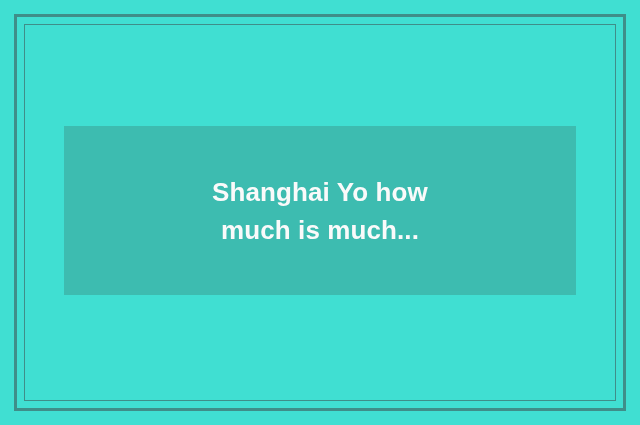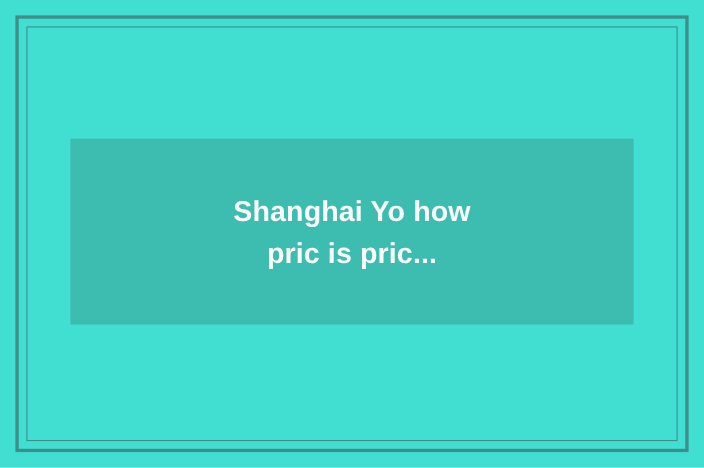--- a/index.html
+++ b/index.html
@@ -78,16 +78,16 @@
 </head>
 <body>
 
 <div id="card-canvas">
 
   <div id="outer-frame"></div>
   <div id="inner-frame"></div>
 
   <div id="content-panel">
     <p id="panel-title">Shanghai Yo how
-pric is pric...</p>
+much is much...</p>
   </div>
 
 </div>
 
 </body></html>

